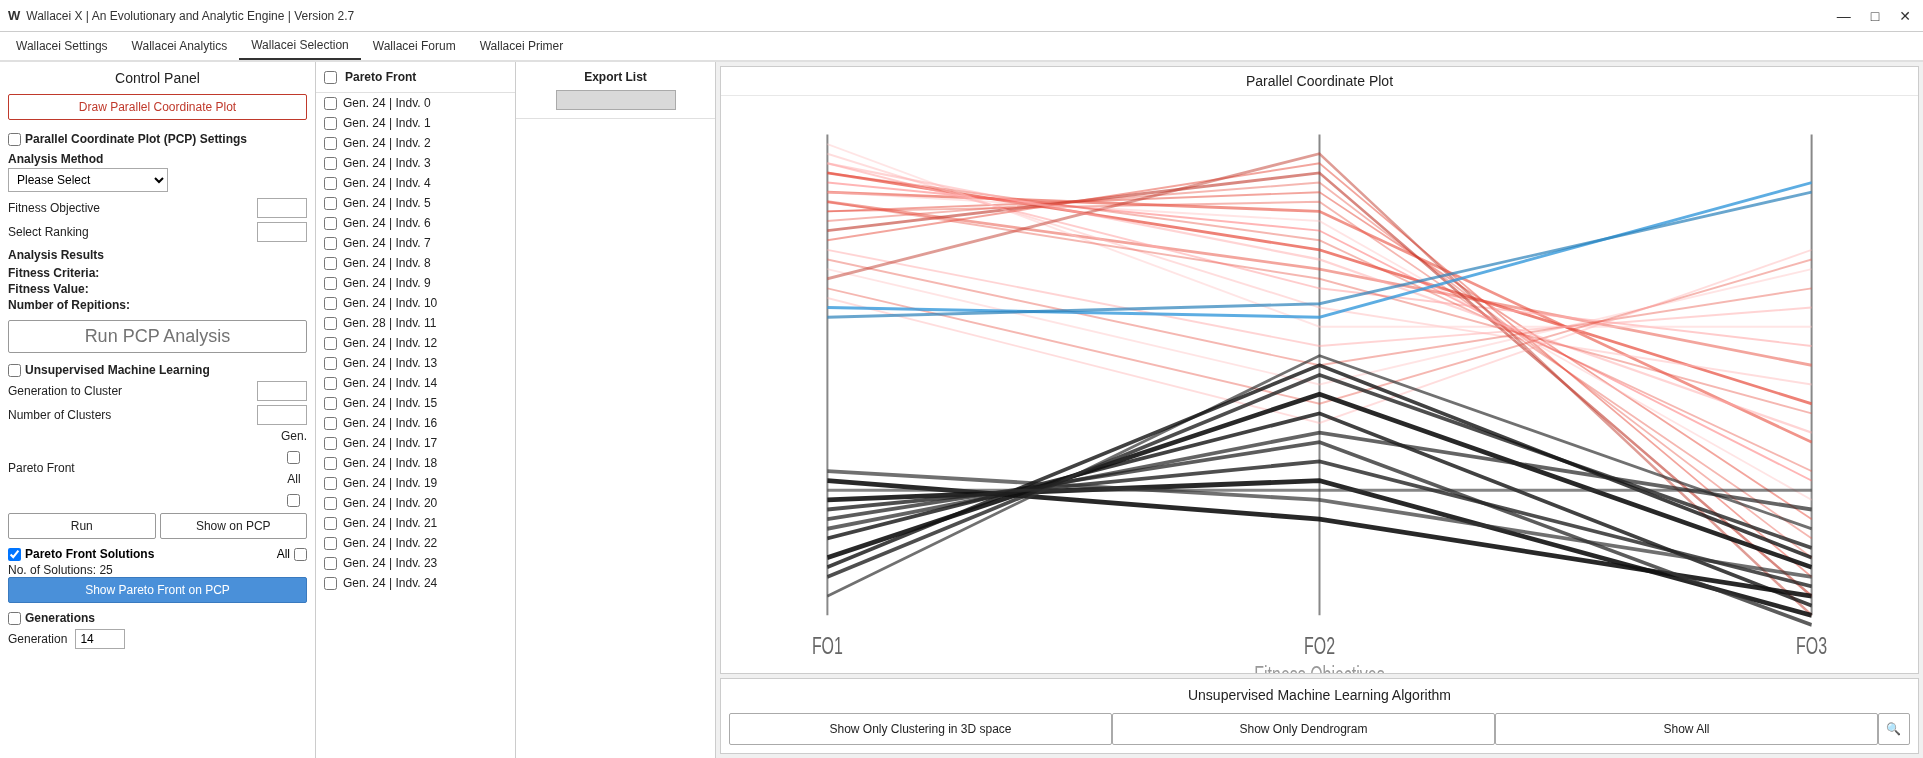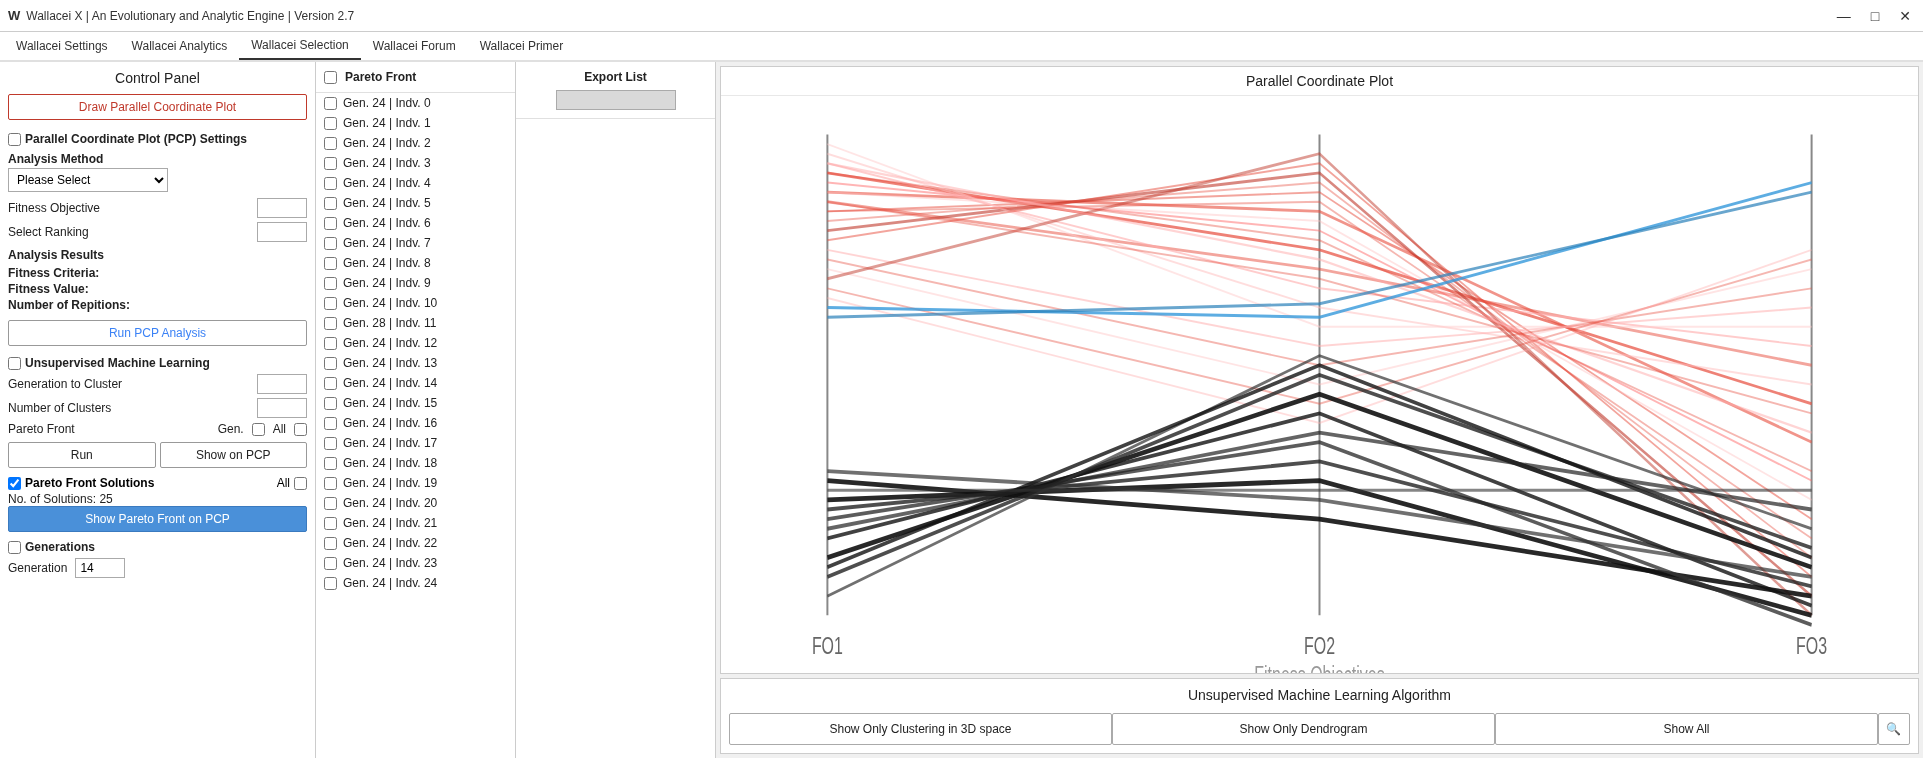--- a/index.html
+++ b/index.html
@@ -104,38 +104,38 @@
 
     .analysis-results { margin-top: 4px; }
     .result-row { font-size: 12px; color: #222; margin-bottom: 2px; }
     .result-row span { font-weight: 600; }
 
     .btn-run-pcp {
       width: 100%;
       padding: 5px;
       background: #fff;
       border: 1px solid #999;
-      color: #3b82f6;
-      cursor: pointer;
-      font-size: 12px;
+      color: #737373;
+      cursor: pointer;
+      font-size: 18px;
       margin-top: 6px;
       border-radius: 2px;
     }
 
     .kmeans-row { display: flex; align-items: center; gap: 4px; margin-bottom: 4px; }
     .kmeans-select {
       width: 160px;
       border: 1px solid #aaa;
       background: #fff;
       padding: 2px 4px;
       font-size: 12px;
       height: 24px;
       cursor: pointer;
     }
-    .gen-all-row { display: flex; align-items: center; gap: 8px; font-size: 12px; color: #222; }
+    .gen-all-row { display: flex; align-items: center; gap: 8px; font-size: 12px; color: #222; flex-direction: column; }
 
     .btn-run-show-row { display: flex; gap: 4px; margin-top: 6px; }
     .btn-run {
       flex: 1;
       padding: 5px;
       background: #fff;
       border: 1px solid #999;
       color: #222;
       cursor: pointer;
       font-size: 12px;

